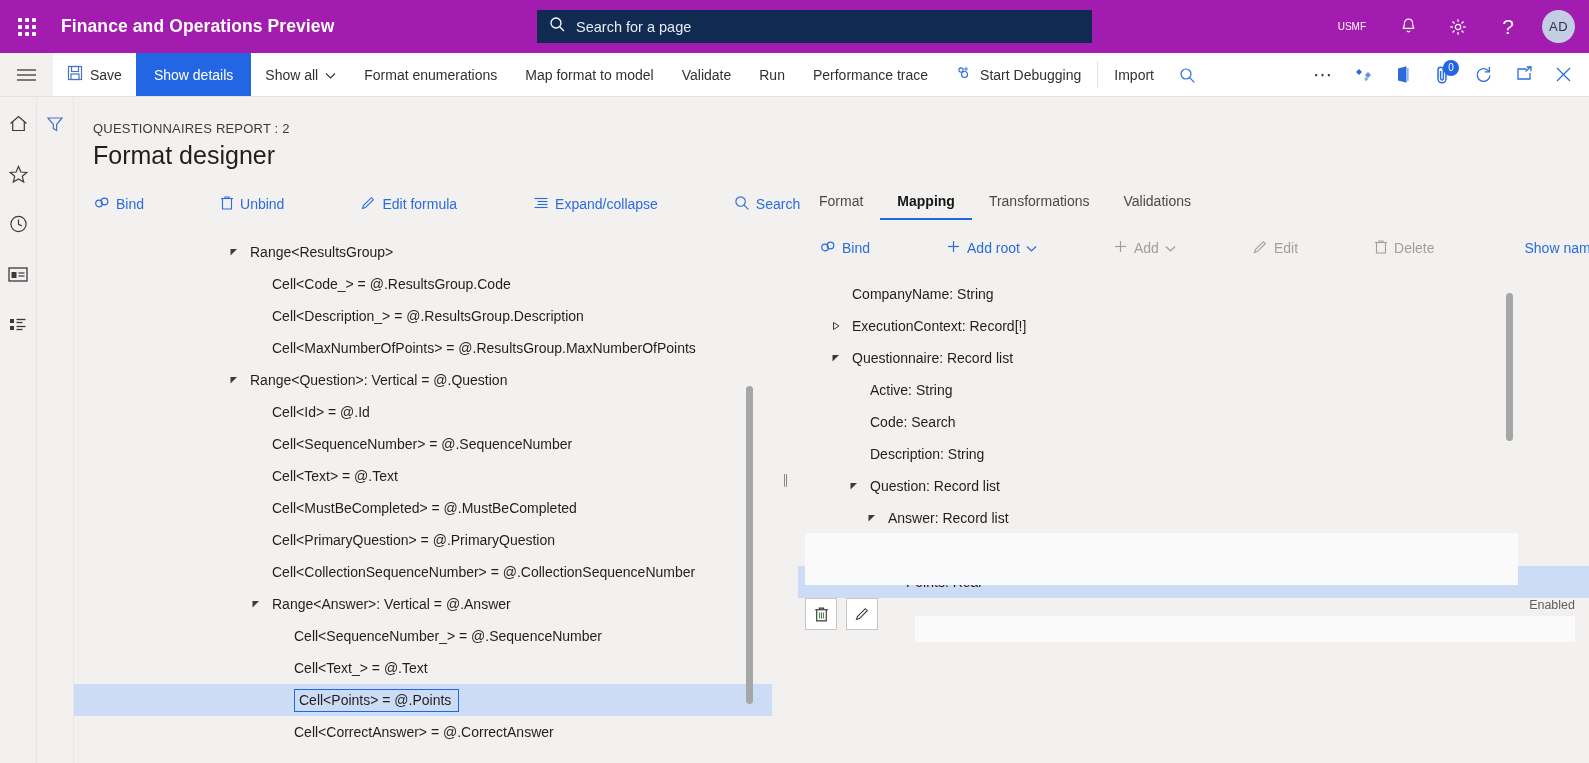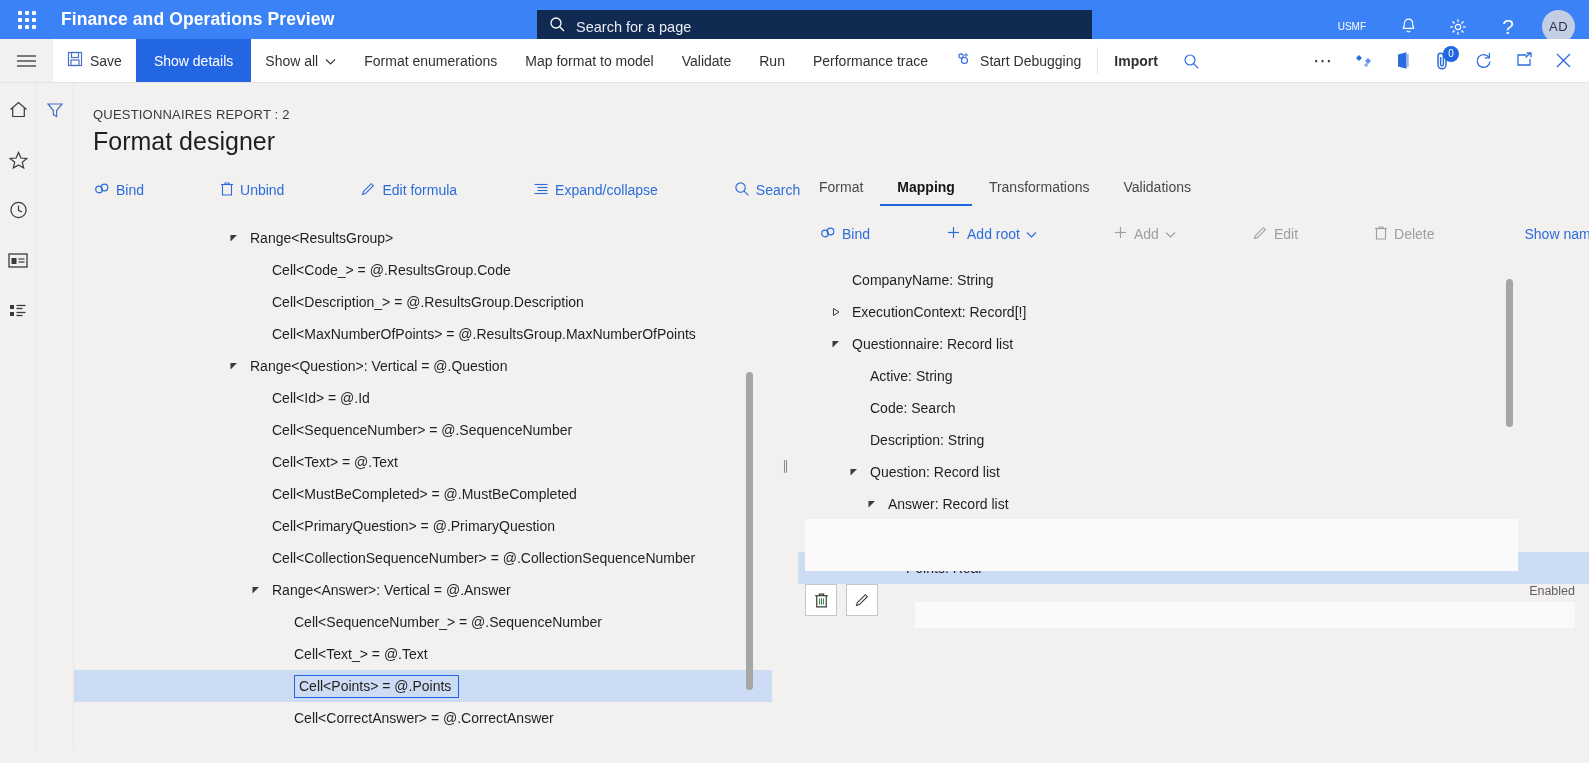--- a/index.html
+++ b/index.html
@@ -7,21 +7,21 @@
   body {
     width: 1589px; height: 763px;
     font-family: "Liberation Sans", sans-serif;
     background: #f2f1f0;
     color: #161616;
     overflow: hidden;
   }
 
   
   .topbar {
-    height: 39px; background: #3b82f6; display: flex; align-items: center;
+    height: 53px; background: #a21caf; display: flex; align-items: center;
     color: #ffffff; position: relative;
   }
   .waffle {
     width: 53px; height: 53px; display: flex; align-items: center; justify-content: center;
     cursor: pointer;
   }
   .waffle-grid { display: grid; grid-template-columns: repeat(3, 4px); grid-gap: 3px; }
   .waffle-grid i { width: 4px; height: 4px; background: #ffffff; border-radius: 1px; display:block; }
   .app-title {
     font-size: 17.5px; font-weight: bold; letter-spacing: .1px; margin-left: 8px; white-space: nowrap;
@@ -51,21 +51,21 @@
   }
   .hamburger {
     width: 53px; display: flex; align-items: center; justify-content: center; cursor: pointer;
     background: #f2f1f0;
   }
   .cmd-item {
     display: flex; align-items: center; gap: 7px; padding: 0 14px; font-size: 14px;
     color: #323130; cursor: pointer; white-space: nowrap;
   }
   .cmd-item.primary { background: #2266e3; color: #ffffff; font-weight: normal; padding: 0 18px;}
-  .cmd-item.bold { font-weight: bold; }
+  .cmd-item.bold { font-weight: normal; }
   .cmd-sep { width: 1px; background: #e4e3e2; margin: 8px 2px; }
   .cmd-right { margin-left: auto; display: flex; align-items: center; padding-right: 6px; }
   .cmd-ic { width: 40px; height: 44px; display:flex; align-items:center; justify-content:center; cursor:pointer; color:#2b6cdd;}
   .badge-wrap { position: relative; }
   .badge {
     position: absolute; top: 7px; right: 4px; background:#2266e3; color:#fff; border-radius:50%;
     width: 16px; height: 16px; font-size: 10px; display:flex; align-items:center; justify-content:center;
   }
 
   

